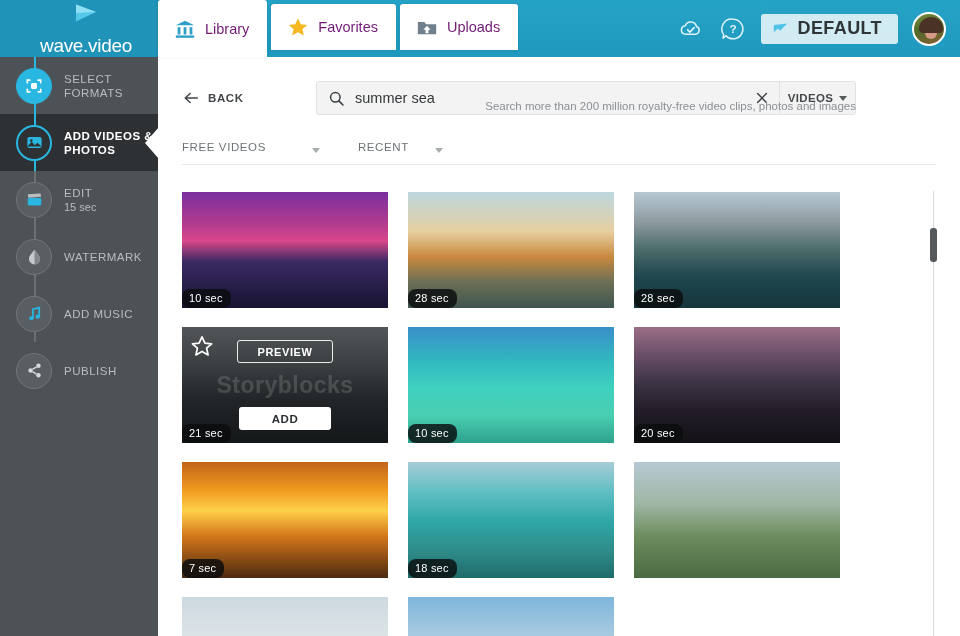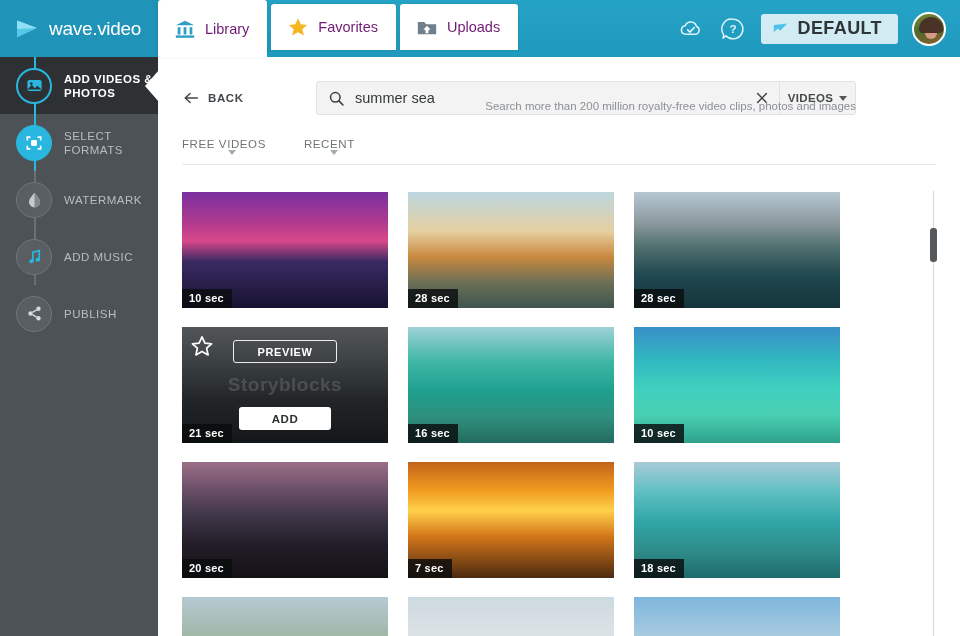--- a/index.html
+++ b/index.html
@@ -19,20 +19,21 @@
     background: #1b9cc4;
     background: linear-gradient(180deg,#25a3c7 0%, #1f99bd 100%);
     z-index: 30;
   }
   .brand {
     position: absolute; left: 0; top: 0;
     width: 158px; height: 57px;
     display: flex; align-items: center; gap: 9px;
     padding-left: 14px;
     background: #1f93b8;
+    flex-direction: column;
   }
   .brand-logo { width: 26px; height: 26px; display:block; }
   .brand-text {
     color: #ffffff; font-size: 19px; letter-spacing: -0.3px;
     font-weight: 400;
   }
 
   .tabs { position: absolute; left: 158px; top: 0; height: 57px; display: flex; align-items: flex-start; }
   .tab {
     position: relative;
@@ -168,21 +169,21 @@
   }
 
   .filters {
     position: relative;
     margin: 0 24px;
     height: 36px;
     border-bottom: 1px solid #e8e8e8;
     display: flex; align-items: center;
   }
   .filter {
-    display: flex; align-items: flex-start; cursor: pointer; flex-direction: column;
+    display: flex; align-items: flex-end; cursor: pointer;
   }
   .filter-label { font-size: 11.5px; letter-spacing: 0.6px; color: #6e7477; }
   .filter .caret { margin-left: 46px; }
   .filter.second { margin-left: 38px; }
   .filter.second .caret { margin-left: 26px; }
   .caret {
     width: 0; height: 0;
     border-left: 4.5px solid transparent;
     border-right: 4.5px solid transparent;
     border-top: 5px solid #a6abae;
@@ -202,57 +203,58 @@
     width: 206px; height: 116px;
     overflow: hidden;
     cursor: pointer;
     background: #cccccc;
   }
   .card .thumb { position: absolute; inset: 0; }
   .duration {
     position: absolute; left: 0; bottom: 0;
     background: rgba(10,12,14,0.82);
     color: #ffffff;
-    font-size: 11px; font-weight: bold;
+    font-size: 11px; font-weight: normal;
     padding: 3px 8px 4px 7px;
     letter-spacing: 0.2px;
     z-index: 4;
+    border-radius: 8px;
   }
   .card.hovered .overlay { display: flex; }
   .overlay {
     position: absolute; inset: 0; display: none;
     flex-direction: column; align-items: center;
     background: rgba(0,0,0,0.42);
     z-index: 3;
   }
   .star-icon {
     position: absolute; left: 8px; top: 7px;
     width: 24px; height: 24px;
   }
   .preview-btn {
     margin-top: 13px;
-    width: 104px; height: 23px;
+    width: 96px; height: 23px;
     border: 1px solid rgba(255,255,255,0.9);
     border-radius: 3px;
     color: #ffffff; font-size: 11px; font-weight: bold; letter-spacing: 0.6px;
     display:flex; align-items:center; justify-content:center;
     cursor: pointer;
   }
   .add-btn {
     position: absolute; left: 50%; transform: translateX(-50%);
     bottom: 13px;
     width: 92px; height: 23px;
     background: #ffffff; border-radius: 3px;
     color: #2c3032; font-size: 11.5px; font-weight: bold; letter-spacing: 0.6px;
     display:flex; align-items:center; justify-content:center;
     cursor: pointer;
   }
   .wmark {
     position: absolute; left: 50%; top: 50%; transform: translate(-50%,-50%);
-    color: rgba(255,255,255,0.30); font-size: 19px; font-weight: bold;
+    color: rgba(255,255,255,0.30); font-size: 23px; font-weight: bold;
     letter-spacing: 0.5px; white-space: nowrap; z-index: 2;
   }
 
   
   .scroll-track {
     position: absolute; right: 26px; top: 191px;
     width: 1px; height: 445px; background: #d8d8d8; z-index: 25;
   }
   .scroll-thumb {
     position: absolute; right: 23px; top: 228px;
@@ -336,48 +338,61 @@
         </svg>
         <span class="default-label">DEFAULT</span>
       </div>
 
       <div class="avatar"></div>
     </div>
   </div>
 
   <div class="sidebar">
 
+    <div class="step">
+      <div class="step-line cyan"></div>
+      <div class="step-icon on">
+        <svg style="width:20px;height:20px" viewBox="0 0 24 24">
+          <path d="M4 8 V5 h3 M20 8 V5 h-3 M4 16 v3 h3 M20 16 v3 h-3" fill="none" stroke="#ffffff" stroke-width="2" stroke-linecap="round"></path>
+          <rect x="8.5" y="8.5" width="7" height="7" rx="1.4" fill="#ffffff"></rect>
+        </svg>
+      </div>
+      <div class="step-text">
+        <div class="step-title">SELECT FORMATS</div>
+      </div>
+    </div>
+
     <div class="step active">
       <div class="step-line cyan"></div>
       <div class="step-icon ring">
         <svg style="width:19px;height:19px" viewBox="0 0 24 24">
           <rect x="3" y="5" width="18" height="14" rx="2.5" fill="#29b6e0"></rect>
           <path d="M3 17 l5.5 -6 l4 4.4 l3 -3 L21 17 Z" fill="#2e3133"></path>
           <circle cx="8" cy="9.6" r="1.7" fill="#2e3133"></circle>
         </svg>
       </div>
       <div class="step-text">
         <div class="step-title">ADD VIDEOS &amp; PHOTOS</div>
       </div>
       <div class="arrow"></div>
     </div>
 
     <div class="step">
-      <div class="step-line cyan"></div>
-      <div class="step-icon on">
-        <svg style="width:20px;height:20px" viewBox="0 0 24 24">
-          <path d="M4 8 V5 h3 M20 8 V5 h-3 M4 16 v3 h3 M20 16 v3 h-3" fill="none" stroke="#ffffff" stroke-width="2" stroke-linecap="round"></path>
-          <rect x="8.5" y="8.5" width="7" height="7" rx="1.4" fill="#ffffff"></rect>
+      <div class="step-line"></div>
+      <div class="step-icon">
+        <svg style="width:19px;height:19px" viewBox="0 0 24 24">
+          <rect x="3.5" y="10" width="17" height="9.5" rx="1.4" fill="#29b6e0"></rect>
+          <path d="M3.5 5.5 l16 -1.2 l0.9 4.2 l-16 1.2 Z" fill="#b9bdc0"></path>
         </svg>
       </div>
       <div class="step-text">
-        <div class="step-title">SELECT FORMATS</div>
-      </div>
-    </div>
-
+        <div class="step-title">EDIT</div>
+        <div class="step-sub">15 sec</div>
+      </div>
+    </div>
 
     <div class="step">
       <div class="step-line"></div>
       <div class="step-icon">
         <svg style="width:19px;height:19px" viewBox="0 0 24 24">
           <path d="M12 3.5 C 16.5 9 19 12 19 15 a7 7 0 0 1 -14 0 C5 12 7.5 9 12 3.5 Z" fill="#c6cacd"></path>
           <path d="M12 3.5 C 16.5 9 19 12 19 15 a7 7 0 0 1 -7 7 Z" fill="#82888c"></path>
         </svg>
       </div>
       <div class="step-text">
@@ -482,24 +497,20 @@
           <div class="overlay">
             <svg class="star-icon" viewBox="0 0 24 24">
               <path d="M12 2.8 L14.9 9.1 L21.6 9.8 L16.6 14.2 L18.1 20.9 L12 17.4 L5.9 20.9 L7.4 14.2 L2.4 9.8 L9.1 9.1 Z" fill="none" stroke="#ffffff" stroke-width="1.7" stroke-linejoin="round"></path>
             </svg>
             <div class="preview-btn">PREVIEW</div>
             <div class="add-btn">ADD</div>
           </div>
           <span class="duration">21 sec</span>
         </div>
 
-        <div class="card">
-          <div class="thumb t5"></div>
-          <span class="duration">16 sec</span>
-        </div>
 
         <div class="card">
           <div class="thumb t6"></div>
           <span class="duration">10 sec</span>
         </div>
 
         <div class="card">
           <div class="thumb t7"></div>
           <span class="duration">20 sec</span>
         </div>

